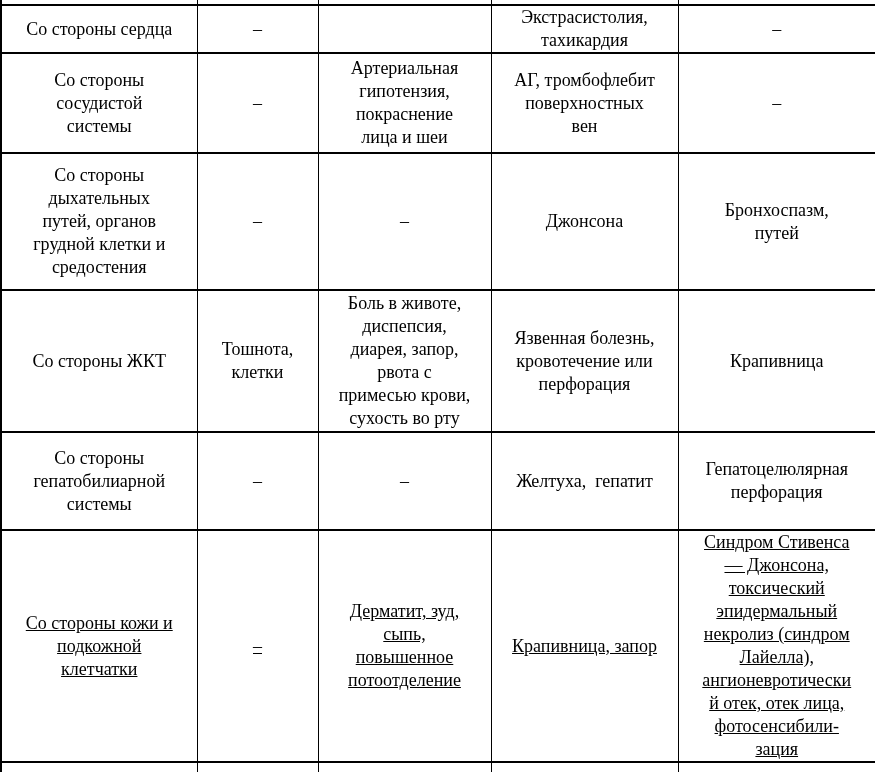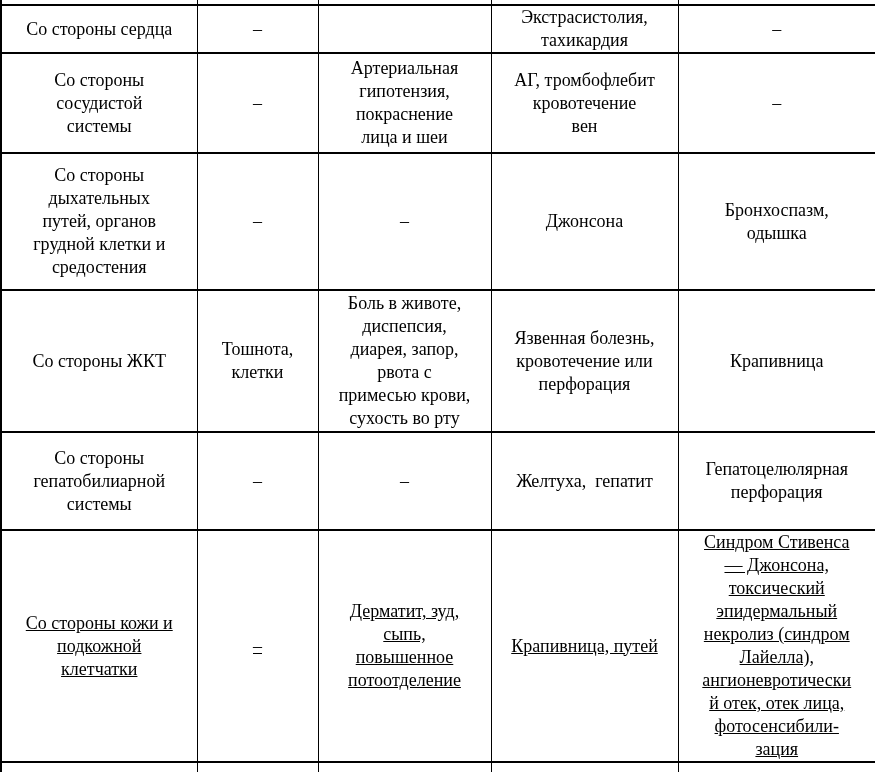--- a/index.html
+++ b/index.html
@@ -84,36 +84,36 @@
       <tr class="r1">
         <td>Со стороны
 сосудистой
 системы</td>
         <td>–</td>
         <td>Артериальная
 гипотензия,
 покраснение
 лица и шеи</td>
         <td>АГ, тромбофлебит
-кровотечение
+поверхностных
 вен</td>
         <td>–</td>
       </tr>
 
       <tr class="r2">
         <td>Со стороны
 дыхательных
 путей, органов
 грудной клетки и
 средостения</td>
         <td>–</td>
         <td>–</td>
         <td>Джонсона</td>
         <td>Бронхоспазм,
-одышка</td>
+путей</td>
       </tr>
 
       <tr class="r3">
         <td>Со стороны ЖКТ</td>
         <td>Тошнота,
 клетки</td>
         <td>Боль в животе,
 диспепсия,
 диарея, запор,
 рвота с
@@ -138,21 +138,21 @@
 
       <tr class="r5">
         <td>Со стороны кожи и
 подкожной
 клетчатки</td>
         <td>–</td>
         <td>Дерматит, зуд,
 сыпь,
 повышенное
 потоотделение</td>
-        <td>Крапивница, путей</td>
+        <td>Крапивница, запор</td>
         <td>Синдром Стивенса
 — Джонсона,
 токсический
 эпидермальный
 некролиз (синдром
 Лайелла),
 ангионевротически
 й отек, отек лица,
 фотосенсибили-
 зация</td>

